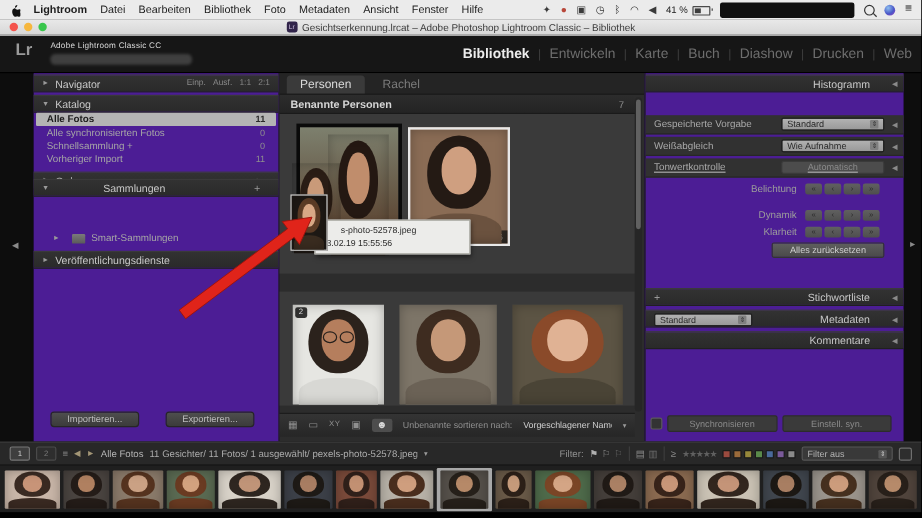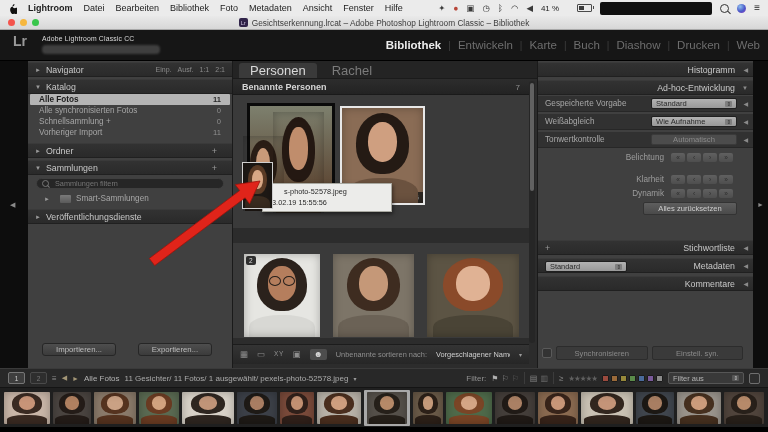--- a/index.html
+++ b/index.html
@@ -4,21 +4,21 @@
 <style>
 html,body{margin:0;padding:0;background:#000;}
 .screen{position:relative;width:768px;height:432px;overflow:hidden;background:#000;font-family:"Liberation Sans",sans-serif;}
 
 .menubar{position:absolute;top:0;left:0;width:768px;height:16px;background:#ebebeb;display:flex;align-items:center;padding:0 8px;box-sizing:border-box;font-size:9px;color:#1c1c1c;}
 .apple{margin-right:11px;display:flex;align-items:center;}
 .mb-item{margin-right:11px;white-space:nowrap;}
 .mb-item.bold{font-weight:bold;}
 .mb-right{margin-left:auto;display:flex;align-items:center;gap:8px;}
 .mb-ico{font-size:8.5px;line-height:1;}
-.bat{font-size:8px;color:#222;display:flex;align-items:center;gap:18px;}
+.bat{font-size:8px;color:#222;display:flex;align-items:flex-end;gap:4px;}
 .bat-shape{width:13px;height:6px;border:1px solid #4a4a4a;border-radius:1px;position:relative;display:inline-block;}
 .bat-shape::after{content:"";position:absolute;right:-3px;top:1px;width:1.5px;height:2.5px;background:#4a4a4a;}
 .bat-fill{position:absolute;left:1px;top:1px;bottom:1px;width:40%;background:#3c3c3c;}
 .redact{width:112px;height:13px;background:#101010;border-radius:2px;}
 .mag{width:7px;height:7px;border:1.3px solid #333;border-radius:50%;position:relative;display:inline-block;}
 .mag::after{content:"";position:absolute;width:4px;height:1.3px;background:#333;transform:rotate(45deg);right:-3.2px;bottom:-1.4px;}
 .siri{width:9px;height:9px;border-radius:50%;background:radial-gradient(circle at 35% 30%,#8ec0ee,#4a58c8 55%,#9a3ec0);display:inline-block;}
 
 .titlebar{position:absolute;top:16px;left:0;width:768px;height:14px;background:linear-gradient(#e9e9e9,#d7d7d7);border-bottom:1px solid #a8a8a8;display:flex;align-items:center;justify-content:center;font-size:8.3px;color:#3c3c3c;box-sizing:border-box;}
 .tl{position:absolute;left:8px;top:3px;display:flex;gap:5px;}
@@ -30,40 +30,40 @@
 .lr-name{position:absolute;left:42px;top:5px;font-size:6.8px;color:#dcdcdc;letter-spacing:.2px;}
 .lr-blur{position:absolute;left:42px;top:15px;width:118px;height:9px;background:#474747;border-radius:4px;filter:blur(1.2px);opacity:.85;}
 .modules{position:absolute;right:8px;top:0;height:30px;display:flex;align-items:center;gap:7px;font-size:11.5px;color:#6e6e6e;}
 .mod{cursor:default;}
 .mod.active{color:#ededed;font-weight:bold;}
 .mod-div{color:#3e3e3e;font-size:10px;}
 
 .rail{position:absolute;top:61px;height:307px;background:#0d0d0d;}
 .rail-arrow{position:absolute;color:#8a8a8a;font-size:7px;}
 
-.panel{position:absolute;top:61px;height:307px;background:#404040;box-sizing:border-box;}
+.panel{position:absolute;top:61px;height:307px;background:#4c1d95;box-sizing:border-box;}
 .ph{position:absolute;left:0;right:0;height:15px;background:linear-gradient(#323232,#2a2a2a);border-top:1px solid #3a3a3a;border-bottom:1px solid #202020;color:#c9c9c9;font-size:8.8px;display:flex;align-items:center;padding:0 7px;box-sizing:border-box;}
-.ph.r{justify-content:flex-end;padding-right:18px;}
+.ph.r{justify-content:flex-end;padding-right:28px;}
 .ph-col{color:#9a9a9a;font-size:6px;margin-right:5px;}
 .ph-arr{position:absolute;right:5px;color:#8a8a8a;font-size:6px;}
 .ph-plus{position:absolute;right:15px;color:#9a9a9a;font-size:9px;}
 .krow{height:11px;display:flex;align-items:center;padding:0 9px;font-size:8.2px;color:#a6a6a6;}
 .krow.sel{background:#b4b4b4;color:#1c1c1c;font-weight:bold;border-radius:1px;}
 .krow .kc{margin-left:auto;font-size:7.6px;color:#8f8f8f;}
 .krow.sel .kc{color:#2a2a2a;}
 .sfield{position:absolute;left:8px;right:8px;height:11px;border:1px solid #3f3f3f;border-radius:6px;background:#262626;display:flex;align-items:center;padding:0 5px;gap:4px;box-sizing:border-box;}
 .sfield input{flex:1;border:0;background:transparent;color:#707070;font-size:7.3px;outline:none;font-family:inherit;filter:blur(.6px);}
 .mag2{width:5px;height:5px;border:1px solid #777;border-radius:50%;position:relative;flex:0 0 auto;}
 .mag2::after{content:"";position:absolute;width:3px;height:1px;background:#777;transform:rotate(45deg);right:-2.4px;bottom:-1px;}
 .smart{position:absolute;left:16px;display:flex;align-items:center;gap:5px;font-size:8.2px;color:#a6a6a6;}
 .smart .si{width:11px;height:8px;background:linear-gradient(#7a7a7a,#5a5a5a);border-radius:1px;}
 .pbtn{position:absolute;height:13px;background:linear-gradient(#4e4e4e,#3b3b3b);border:1px solid #262626;border-radius:3px;color:#bdbdbd;font-size:7.8px;display:flex;align-items:center;justify-content:center;box-sizing:border-box;}
 
 .tabbar{position:absolute;left:0;top:0;width:100%;height:18px;background:#242424;border-bottom:1px solid #1b1b1b;display:flex;align-items:flex-end;padding-left:6px;box-sizing:border-box;gap:4px;}
-.tab{height:15px;padding:0 11px;font-size:13px;color:#7b7b7b;display:flex;align-items:center;border-radius:3px 3px 0 0;}
+.tab{height:15px;padding:0 11px;font-size:10px;color:#7b7b7b;display:flex;align-items:center;border-radius:3px 3px 0 0;}
 .tab.active{background:#3a3a3a;color:#d9d9d9;}
 .chd{position:absolute;left:0;right:8px;height:15px;background:linear-gradient(#2c2c2c,#232323);border-bottom:1px solid #1a1a1a;color:#d6d6d6;font-size:9px;font-weight:bold;display:flex;align-items:center;padding:0 9px;box-sizing:border-box;}
 .chd .chd-count{margin-left:auto;color:#8f8f8f;font-weight:normal;font-size:8px;}
 .garea{position:absolute;left:0;right:8px;background:#3a3a3a;}
 .cell{position:absolute;box-sizing:border-box;}
 .plabel{position:absolute;left:0;right:0;bottom:0;height:11px;background:rgba(22,22,22,.78);display:flex;align-items:center;padding:0 4px;font-size:7.2px;color:#d2d2d2;}
 .plabel .pcount{margin-left:auto;color:#9a9a9a;}
 .badge{position:absolute;left:2px;top:2px;background:rgba(18,18,18,.85);color:#ddd;font-size:6.5px;padding:0 3px;border-radius:2px;line-height:9px;z-index:3;}
 .tooltip{position:absolute;background:#ececea;border:1px solid #a8a8a0;box-shadow:1px 2px 4px rgba(0,0,0,.5);color:#2a2a2a;font-size:7.3px;line-height:1.55;padding:2px 5px;z-index:5;}
 .tooltip .t1{padding-left:16px;}
@@ -236,28 +236,24 @@
         <div class="krow">
           <span class="kl">Vorheriger Import</span>
           <span class="kc">11</span>
         </div>
       </div>
     <div class="ph" style="top:82px;">
       <span class="ph-col">►</span>
       <span>Ordner</span>
       <span class="ph-plus">+</span>
     </div>
-    <div class="ph" style="top:99px;">
+    <div class="ph" style="top:88px;gap:40px;">
       <span class="ph-col">▼</span>
       <span>Sammlungen</span>
       <span class="ph-plus">+</span>
-    </div>
-    <div class="sfield" style="top:117px;">
-      <span class="mag2"></span>
-      <input placeholder="Sammlungen filtern" style="">
     </div>
     <div class="smart" style="top:133px;">
       <span class="ph-col">►</span>
       <span class="si"></span>
       <span>Smart-Sammlungen</span>
     </div>
     <div class="ph" style="top:148px;">
       <span class="ph-col">►</span>
       <span>Veröffentlichungsdienste</span>
     </div>
@@ -348,68 +344,64 @@
     <div class="scroll" style="left:296px;top:20px;height:262px;">
       <div class="thumb" style="top:2px;height:108px;"></div>
     </div>
   </div>
 
   <div class="panel" style="left:537px;width:216px;border-left:1px solid #1a1a1a;">
     <div class="ph r" style="top:1px;">
       <span>Histogramm</span>
       <span class="ph-arr">◀</span>
     </div>
-    <div class="ph r" style="top:19px;">
-      <span>Ad-hoc-Entwicklung</span>
-      <span class="ph-arr">▼</span>
-    </div>
     <div class="qd-row" style="top:35px;">
       <span>Gespeicherte Vorgabe</span>
       <span class="dd">
         <span>Standard</span>
         <span class="ud">⇕</span>
       </span>
       <span class="ph-arr">◀</span>
     </div>
     <div class="qd-row" style="top:53px;">
       <span>Weißabgleich</span>
       <span class="dd">
         <span>Wie Aufnahme</span>
         <span class="ud">⇕</span>
       </span>
       <span class="ph-arr">◀</span>
     </div>
-    <div class="qd-row" style="top:71px;">
+    <div class="qd-row" style="top:71px;text-decoration:underline;">
       <span>Tonwertkontrolle</span>
       <span class="dd disabled">
         <span>Automatisch</span>
       </span>
       <span class="ph-arr">◀</span>
     </div>
     <div id="stepper-rows" style="position:absolute;left:4px;right:20px;top:90px;">
         <div class="st-row">
           <span class="st-label">Belichtung</span>
           <span class="steps">
             <i>«</i>
             <i>‹</i>
             <i>›</i>
             <i>»</i>
           </span>
         </div>
         <div class="st-row">
-          <span class="st-label">Klarheit</span>
+          <span class="st-label">Dynamik</span>
           <span class="steps">
             <i>«</i>
             <i>‹</i>
             <i>›</i>
             <i>»</i>
           </span>
         </div>
         <div class="st-row">
-          <span class="st-label">Dynamik</span>
+          <span class="st-label">Klarheit</span>
           <span class="steps">
             <i>«</i>
             <i>‹</i>
             <i>›</i>
             <i>»</i>
           </span>
         </div>
       </div>
     <div class="rbtn" style="top:141px;">Alles zurücksetzen</div>
 

